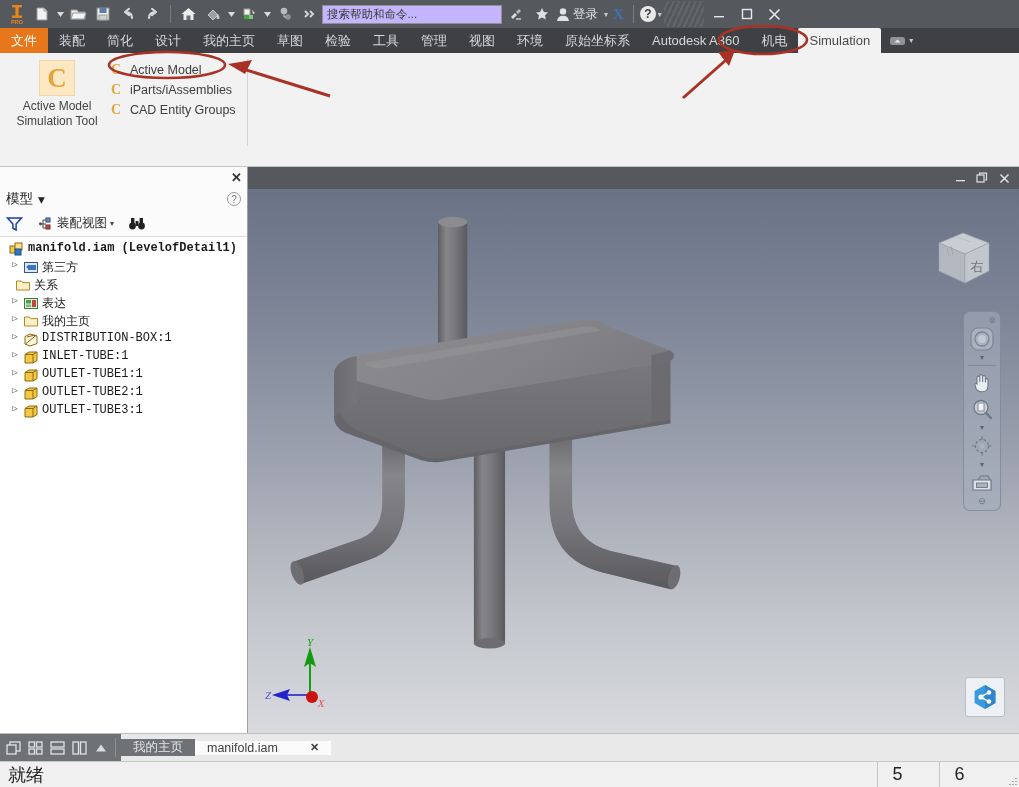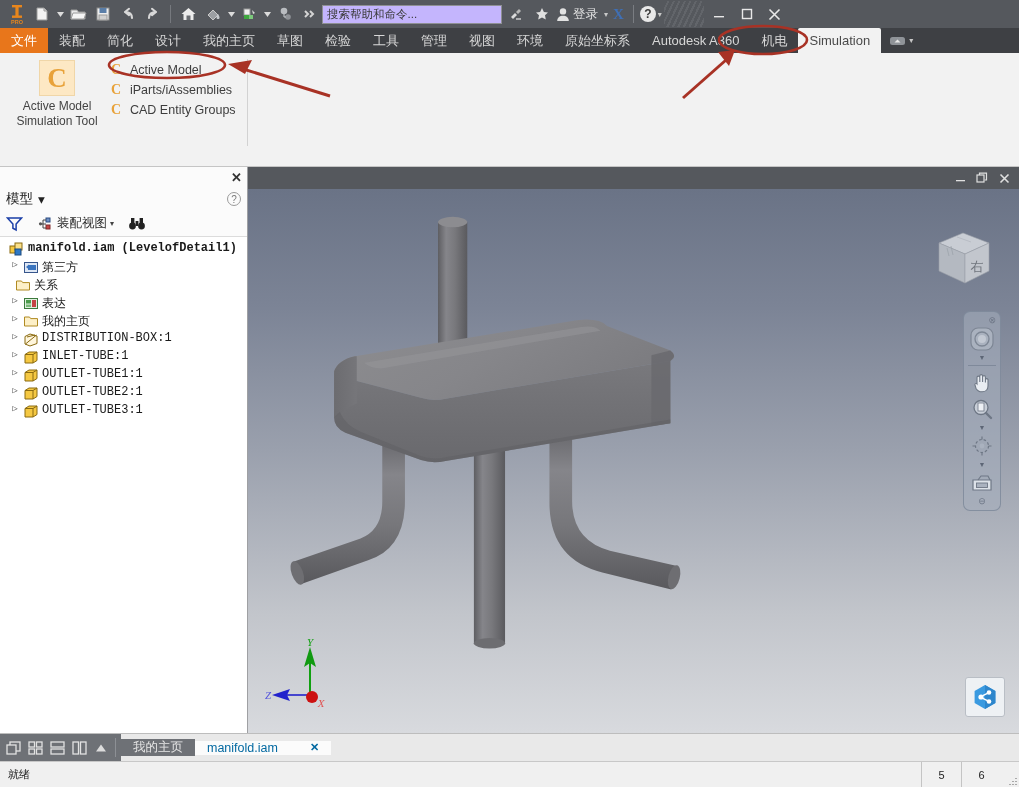--- a/index.html
+++ b/index.html
@@ -159,28 +159,28 @@
     height: 33px; background: #e9e9e9; display: flex; align-items: center;
     flex: 0 0 27px; border-top: 1px solid #bdbdbd;
   }
   .vt-group { display:flex; align-items:center; background:#6e7176; padding: 0 2px; }
   .vt-btn { width:22px;height:27px;display:flex;align-items:center;justify-content:center;cursor:pointer;}
   .vt-sep { width:1px;height:19px;background:#8d9095;margin:0 3px;}
   .dt {
     padding: 0 12px; display:flex;align-items:center; font-size:12.5px; color:#e6e6e6;
     background:#6e7176; cursor:pointer; gap:7px;
   }
-  .dt.active { background:#fbfbfb; color:#0369a1;gap:32px; }
+  .dt.active { background:#fbfbfb; color:#404040;gap:32px; }
   .dt-close { font-size:11px; font-weight:bold; cursor:pointer;}
   .dt-fill { flex:1; background:#6e7176; }
 
   
   .statusbar {
     height: 26px; background: #f0f0f0; border-top:1px solid #c8c8c8;
-    display:flex; align-items:center; flex:0 0 26px; font-size:11px; color:#222;
+    display:flex; align-items:center; flex:0 0 26px; font-size:18px; color:#222;gap:22px;
   }
   .st-msg { padding-left: 8px; flex:1; }
   .st-cell { width:40px; text-align:center; border-left:1px solid #c4c4c4; height:100%; display:flex;align-items:center;justify-content:center;}
   .st-grip { width:18px;height:100%;display:flex;align-items:flex-end;justify-content:flex-end;padding:2px;}
 </style>
 </head>
 <body>
 
 <div class="app">
 

